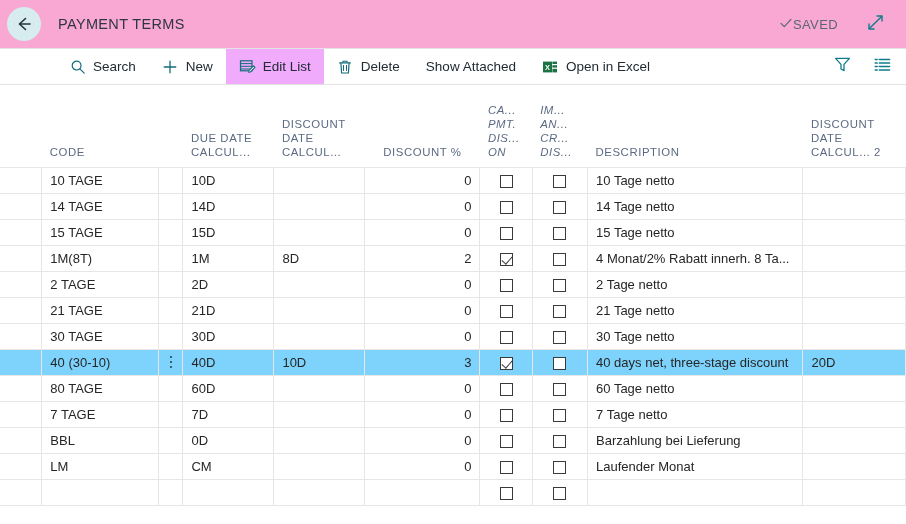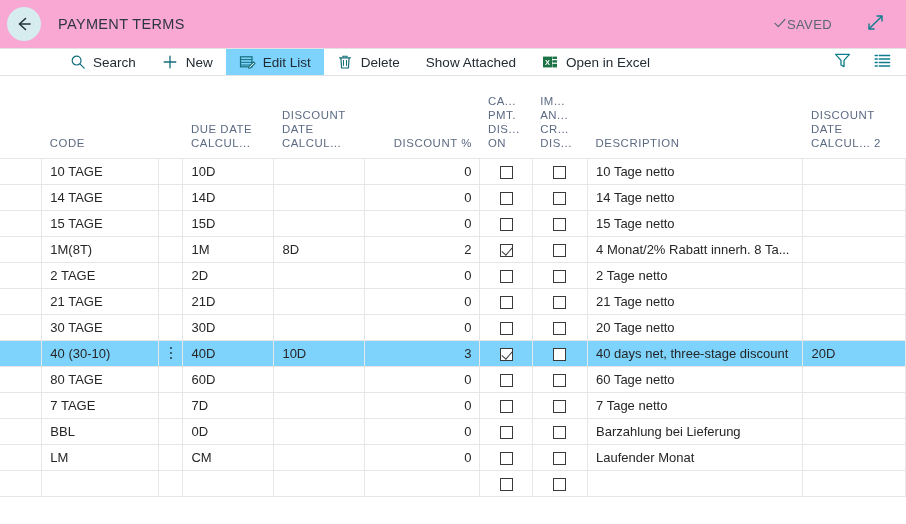--- a/index.html
+++ b/index.html
@@ -42,53 +42,53 @@
     margin-left: auto;
     display: flex;
     align-items: center;
     gap: 0px;
   }
   .saved-chip {
     display: flex; align-items: center; 
     color: #5a6672;
     font-size: 13px;
     letter-spacing: 0.4px;
-    margin-right: 26px;
+    margin-right: 20px;
     white-space: nowrap;
   }
   .saved-chip .chk { color: #5a6672; }
   .expand-btn {
     width: 34px; height: 34px;
     display: flex; align-items: center; justify-content: center;
     margin-right: 14px;
     cursor: pointer;
   }
 
   
   .cmdbar {
     position: relative;
-    height: 28px;
+    height: 37px;
     border-top: 1px solid #e3e3e3;
     border-bottom: 1px solid #e3e3e3;
     display: flex;
     align-items: stretch;
     padding-left: 56px;
     background: #ffffff;
   }
   .cmd {
     display: flex;
     align-items: center;
     gap: 7px;
     padding: 0 13px;
     font-size: 13.5px;
     color: #222b33;
     cursor: pointer;
     white-space: nowrap;
   }
-  .cmd.active { background: #7dd3fc; }
+  .cmd.active { background: #f0abfc; }
   .cmd .ico { display: flex; align-items: center; justify-content:center; width: 17px; height: 17px; flex: none; }
   .cmdbar-right {
     margin-left: auto;
     display: flex;
     align-items: center;
     padding-right: 12px;
     gap: 16px;
   }
   .cmd-icon-btn {
     width: 24px; height: 24px;
@@ -113,22 +113,22 @@
     text-align: left;
     font-weight: 400;
     color: #5b6a83;
     font-size: 11.4px;
     letter-spacing: 0.55px;
     padding: 0 8px 8px 8px;
     height: 82px;
     border: none;
     line-height: 14px;
   }
-  table.grid th.num { text-align: right; }
-  table.grid th.ctr { text-align: left; }
+  table.grid th.num { text-align: center; }
+  table.grid th.ctr { text-align: left; font-style: italic; }
   table.grid td {
     height: 26px;
     padding: 0 8px;
     border: 1px solid #e6e6e6;
     color: #262626;
     font-size: 13px;
     white-space: nowrap;
     overflow: hidden;
   }
   table.grid td.num { text-align: right; }
@@ -398,21 +398,21 @@
         </tr>
         <tr>
           <td class="sel"></td>
           <td>30 TAGE</td>
           <td class="menu-cell"></td>
           <td>30D</td>
           <td></td>
           <td class="num">0</td>
           <td class="ctr"><span class="cbox"></span></td>
           <td class="ctr"><span class="cbox"></span></td>
-          <td>20 Tage netto</td>
+          <td>30 Tage netto</td>
           <td></td>
         </tr>
         <tr class="row-sel">
           <td class="sel"></td>
           <td>40 (30-10)</td>
           <td class="menu-cell">
             <div class="rowmenu">
               <div class="dots">
                 <i></i>
                 <i></i>

